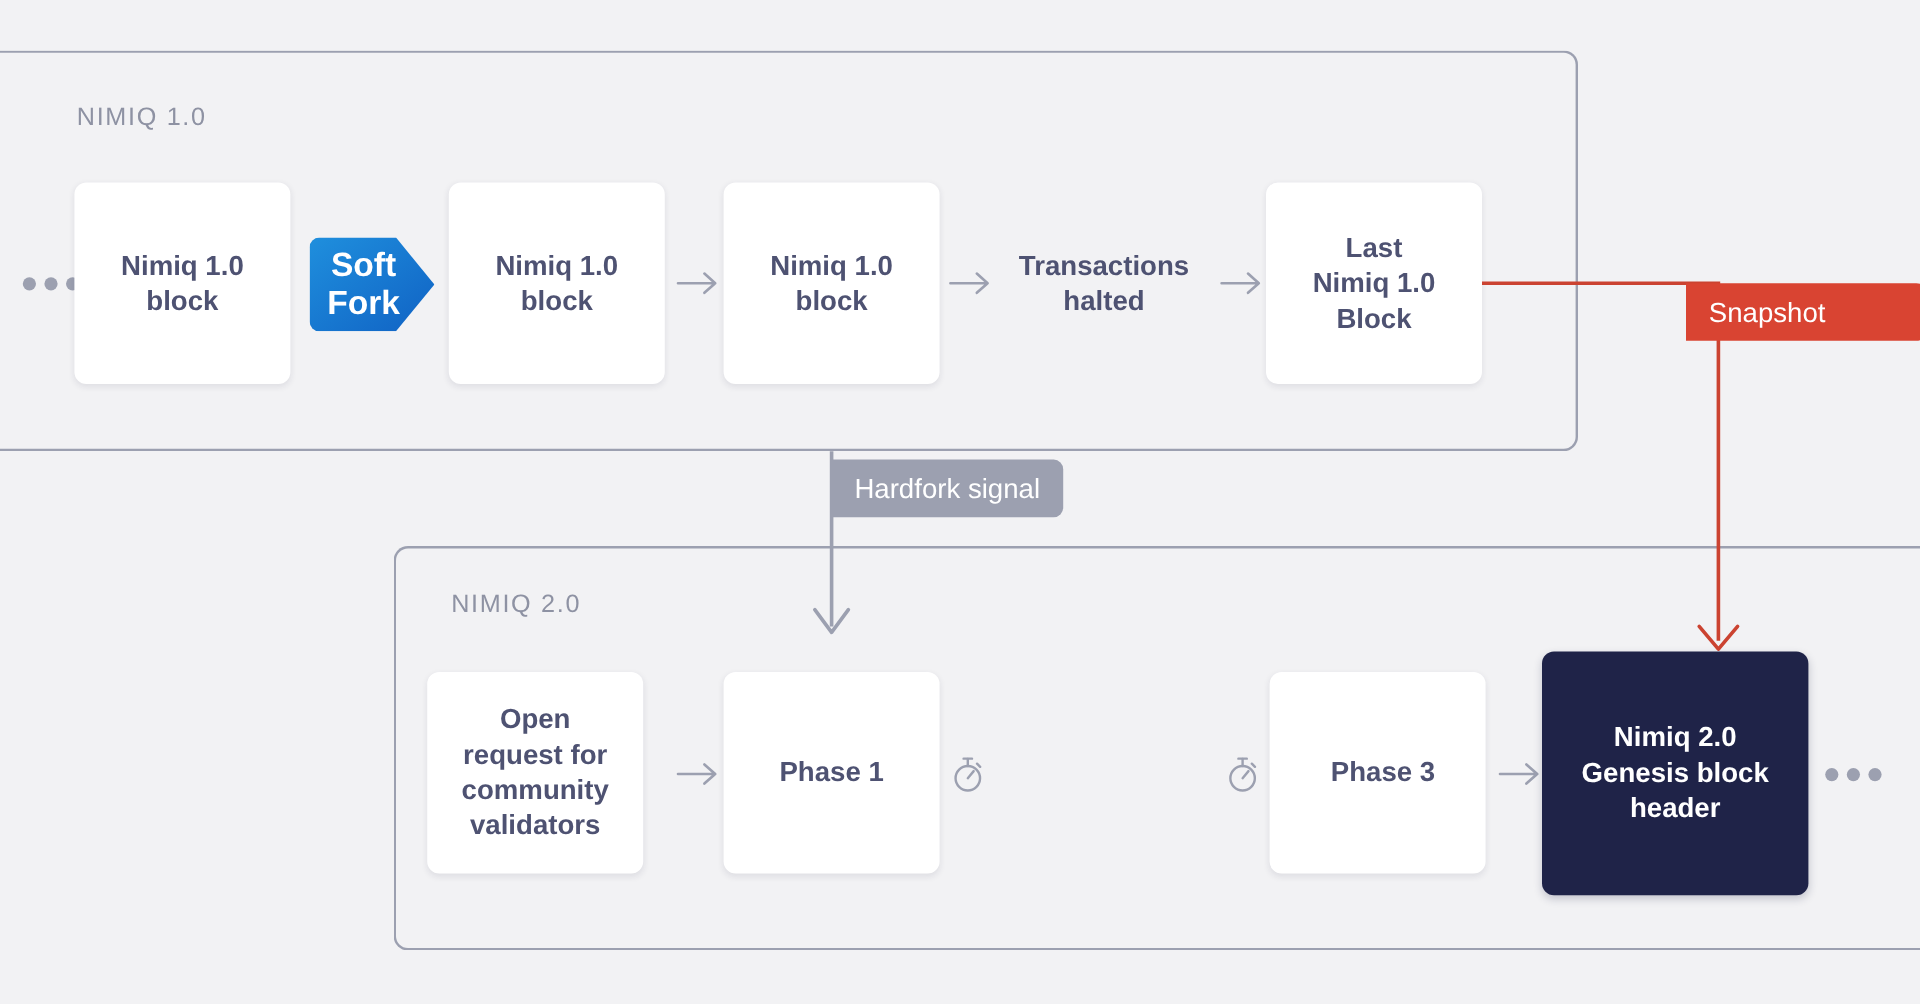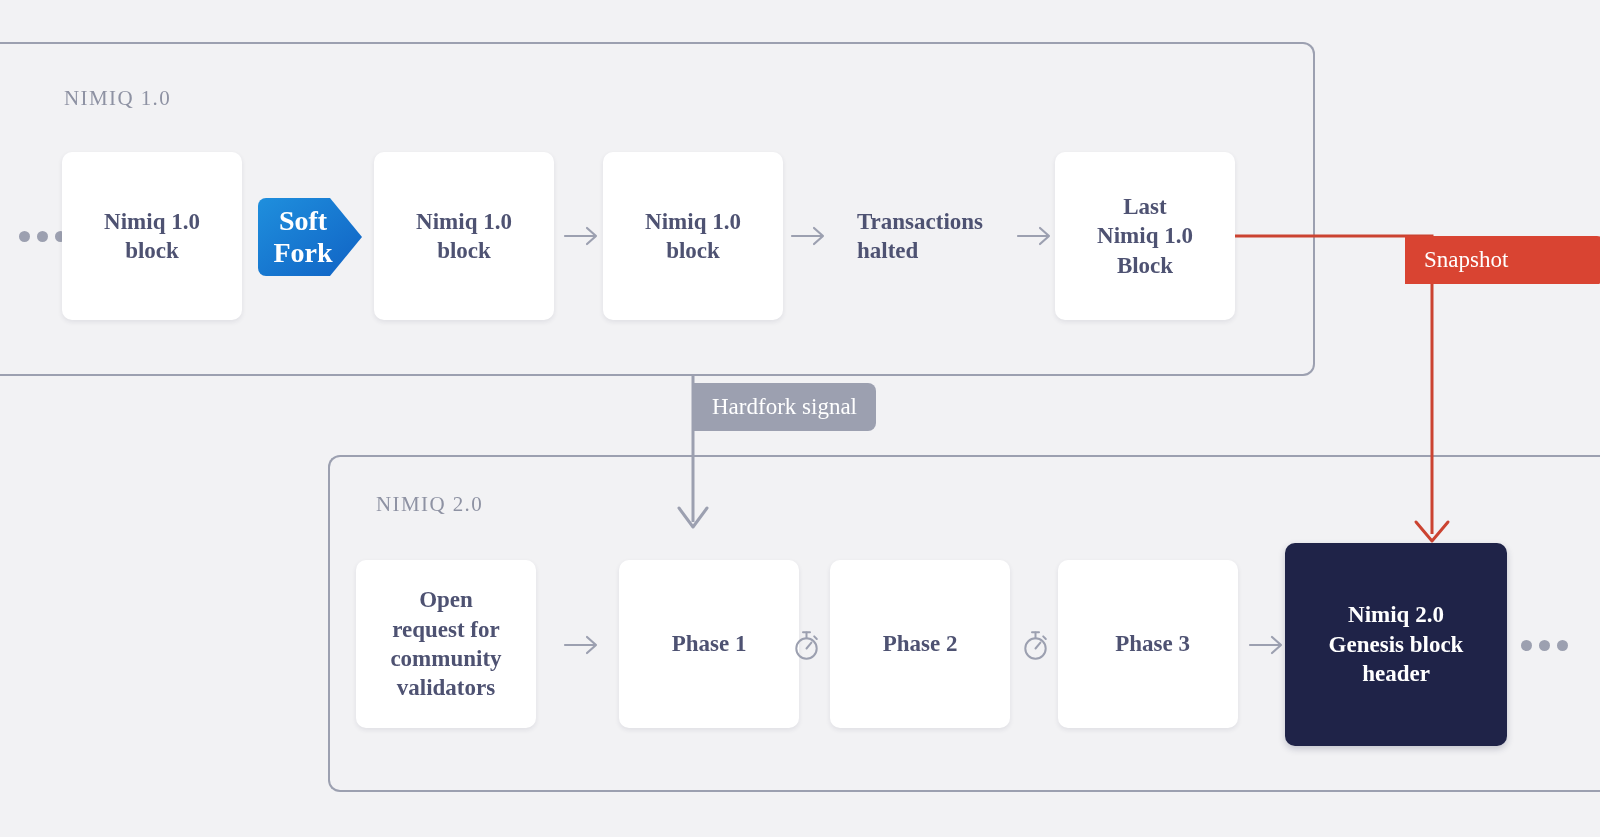--- a/index.html
+++ b/index.html
@@ -5,21 +5,21 @@
   html, body {
     margin: 0; padding: 0;
     background: #f2f2f4;
     width: 1600px; height: 837px;
     overflow: hidden;
   }
   body {
     font-family: "Liberation Sans", sans-serif;
     position: relative;
   }
-  .stage { position: absolute; inset: 0; width: 1600px; height: 837px; font-family: Liberation Serif, serif; }
+  .stage { position: absolute; inset: 0; width: 1600px; height: 837px; }
 
   
   .group {
     position: absolute;
     border: 2px solid #9ca0b0;
     background: transparent;
     box-sizing: border-box;
   }
   #group-nimiq1 {
     left: -40px; top: 42px; width: 1355px; height: 334px;
@@ -64,20 +64,21 @@
     background: #1f2348;
     color: #ffffff;
     box-shadow: 0 3px 7px rgba(31,35,72,0.22);
   }
   .plain-label {
     position: absolute;
     color: #4e5272;
     font-weight: bold;
     font-size: 23px;
     line-height: 1.28;
+    text-align: center;
     white-space: pre-line;
     display: flex;
     align-items: center;
     justify-content: center;
   }
 
   
   .arrow-h {
     position: absolute;
     width: 40px; height: 26px;
@@ -204,35 +205,34 @@
 request for
 community
 validators</div>
 
   <div class="arrow-h" style="left:563px; top:632px;">
     <svg width="40" height="26" viewBox="0 0 40 26">
       <path d="M2,13 H33 M24,5 L33,13 L24,21" fill="none" stroke="#9ca0b0" stroke-width="2.2" stroke-linecap="round" stroke-linejoin="round"></path>
     </svg>
   </div>
 
-  <div class="block" style="left:603px; top:560px; width:180px; height:168px;margin-left:16px;">Phase 1</div>
+  <div class="block" style="left:603px; top:560px; width:180px; height:168px;">Phase 1</div>
 
   <div class="stopwatch" style="left:792px; top:629px;">
     <svg width="30" height="32" viewBox="0 0 30 32">
       <g fill="none" stroke="#9ca0b0" stroke-width="2" stroke-linecap="round" stroke-linejoin="round">
         <circle cx="14.5" cy="19.5" r="10.2"></circle>
         <path d="M11,3.2 H18"></path>
         <path d="M14.5,3.4 V9.3"></path>
         <path d="M22.2,7.4 l2.6,2.6"></path>
         <path d="M14.5,19.5 L19.4,13.6"></path>
       </g>
     </svg>
   </div>
 
-  <div class="block" style="left:830px; top:560px; width:180px; height:168px;">Phase 2</div>
 
   <div class="stopwatch" style="left:1021px; top:629px;">
     <svg width="30" height="32" viewBox="0 0 30 32">
       <g fill="none" stroke="#9ca0b0" stroke-width="2" stroke-linecap="round" stroke-linejoin="round">
         <circle cx="14.5" cy="19.5" r="10.2"></circle>
         <path d="M11,3.2 H18"></path>
         <path d="M14.5,3.4 V9.3"></path>
         <path d="M22.2,7.4 l2.6,2.6"></path>
         <path d="M14.5,19.5 L19.4,13.6"></path>
       </g>

